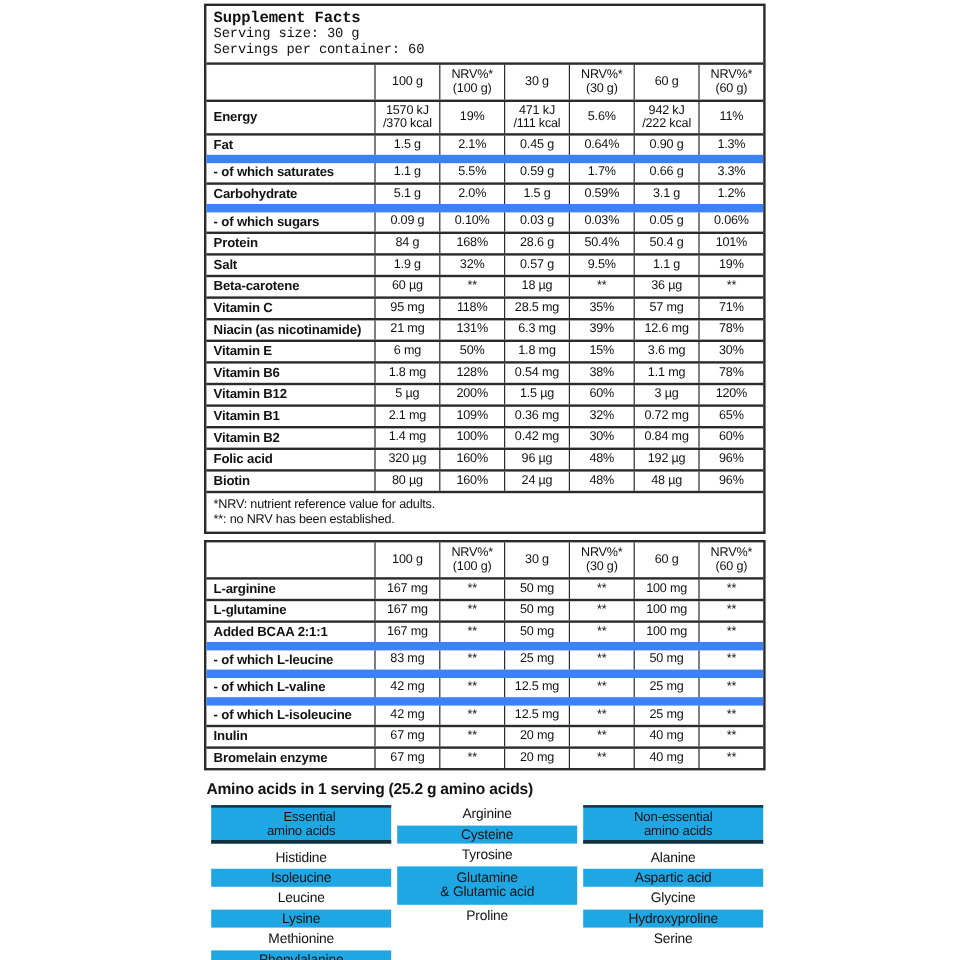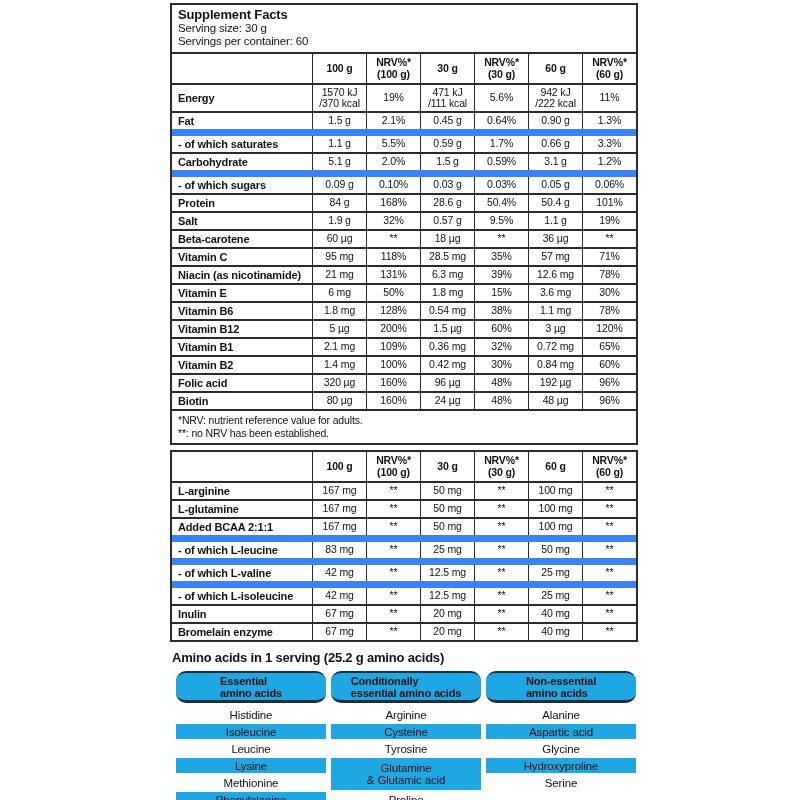--- a/index.html
+++ b/index.html
@@ -9,30 +9,30 @@
   html,body{margin:0;padding:0;}
   body{
     width:800px;height:800px;background:#ffffff;overflow:hidden;
     font-family:"Liberation Sans",sans-serif;color:#121212;
     letter-spacing:-0.15px;
   }
   .sheet{width:468px;margin:3px 0 0 170px;}
 
   
   .ftable{border:2px solid var(--border);background:#fff;}
-  .fhead{padding:2px 6px 4px;border-bottom:2px solid var(--border);}
+  .fhead{padding:2px 6px 4px;border-bottom:2px solid var(--border);font-family:Liberation Mono, monospace;}
   .fhead .t{font-size:13px;font-weight:bold;line-height:15px;}
   .fhead .s{font-size:11.5px;line-height:13px;}
 
   .colrow{display:flex;align-items:stretch;}
   .spacer{flex:1;}
   .colh{
     width:53px;flex:0 0 53px;border-left:1px solid var(--border);
     display:flex;flex-direction:column;align-items:center;justify-content:center;
-    font-weight:bold;font-size:10.5px;line-height:11.5px;text-align:center;padding:3px 0;
+    font-weight:normal;font-size:10.5px;line-height:11.5px;text-align:center;padding:3px 0;
   }
   .frow{display:flex;align-items:stretch;border-top:2px solid var(--border);}
   .frow.sub{border-top:7px solid #3b82f6;}
   .flabel{
     flex:1;font-weight:bold;font-size:11px;line-height:12px;
     padding:2px 4px 2px 6px;display:flex;align-items:center;
   }
   .fcell{
     width:53px;flex:0 0 53px;border-left:1px solid var(--border);
     font-size:10.5px;line-height:11.5px;display:flex;align-items:center;justify-content:center;
@@ -40,22 +40,22 @@
   }
   .fnotes{border-top:2px solid var(--border);padding:3px 6px 4px;font-size:10.5px;line-height:12.5px;}
   .tgap{height:5px;}
 
   
   .asec-title{font-weight:bold;font-size:13px;margin:8px 0 6px 2px;letter-spacing:-0.2px;}
   .agrid{display:flex;gap:5px;padding-left:6px;height:206px;}
   .acol{width:150px;flex:0 0 150px;display:flex;flex-direction:column;}
   .ahead{
     background:var(--blue);border-top:2px solid #15303e;border-bottom:3px solid #15303e;
-    min-height:27px;display:flex;align-items:center;justify-content:center;text-align:left;
-    font-weight:bold;font-size:11px;line-height:12px;white-space:pre-line;margin-bottom:4px;border-radius:10px;
+    min-height:27px;display:flex;align-items:center;justify-content:center;text-align:right;
+    font-weight:normal;font-size:11px;line-height:12px;white-space:pre-line;margin-bottom:4px;
   }
   .aitem{
     height:15px;margin-bottom:2px;display:flex;align-items:center;justify-content:center;
     font-size:11.5px;line-height:12px;text-align:center;white-space:pre-line;
   }
   .aitem.blue{background:var(--blue);}
   .aitem.tall{height:32px;}
 </style>
 </head>
 <body>
@@ -366,22 +366,20 @@
 amino acids</div>
         <div class="aitem">Histidine</div>
         <div class="aitem blue">Isoleucine</div>
         <div class="aitem">Leucine</div>
         <div class="aitem blue">Lysine</div>
         <div class="aitem">Methionine</div>
         <div class="aitem blue">Phenylalanine</div>
         <div class="aitem">Threonine</div>
       </div>
       <div class="acol">
-        <div class="ahead">Conditionally
-essential amino acids</div>
         <div class="aitem">Arginine</div>
         <div class="aitem blue">Cysteine</div>
         <div class="aitem">Tyrosine</div>
         <div class="aitem blue tall">Glutamine
 &amp; Glutamic acid</div>
         <div class="aitem">Proline</div>
       </div>
       <div class="acol">
         <div class="ahead">Non-essential
 amino acids</div>

